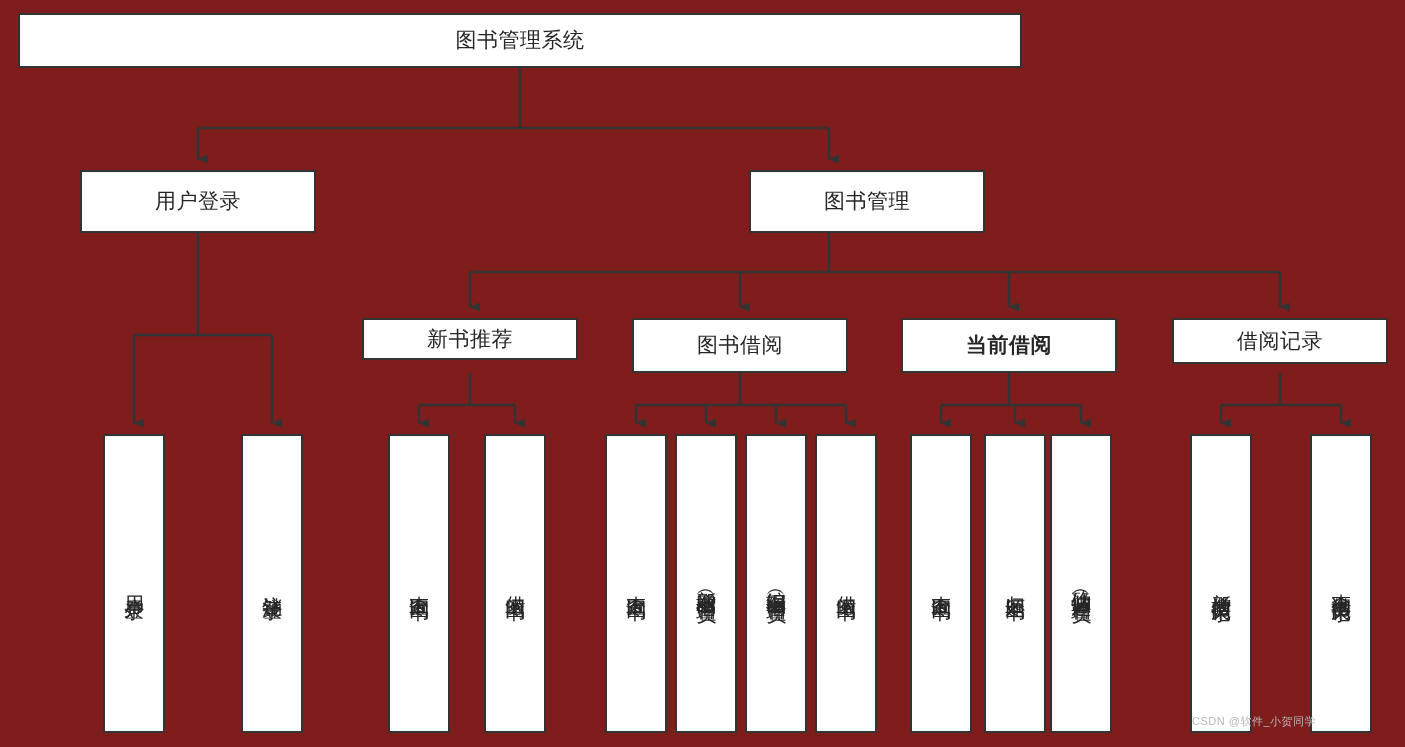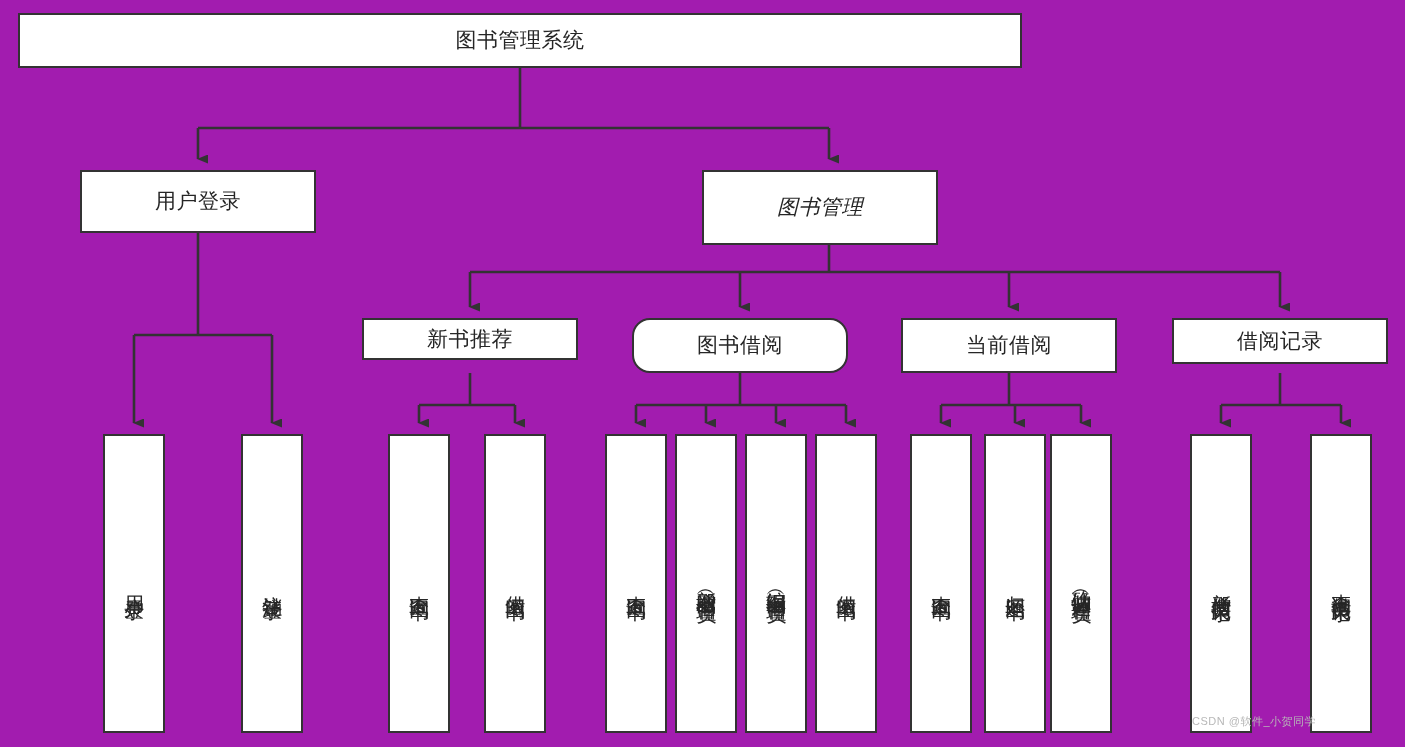--- a/index.html
+++ b/index.html
@@ -10,21 +10,21 @@
   body {
     width: 1405px;
     height: 747px;
     font-family: "Liberation Sans", "DejaVu Sans", sans-serif;
     overflow: hidden;
   }
   #diagram-root {
     position: relative;
     width: 1405px;
     height: 747px;
-    background: #a21caf;
+    background: #7f1d1d;
   }
   svg.diagram-canvas {
     position: absolute;
     left: 0;
     top: 0;
     width: 1405px;
     height: 747px;
   }
   .node-box {
     position: absolute;
@@ -114,31 +114,31 @@
       </g>
   </svg>
 
   <div class="node-box" style="left: 18px; top: 13px; width: 1004px; height: 55px;">
     <span class="node-label">图书管理系统</span>
   </div>
 
   <div class="node-box" style="left: 80px; top: 170px; width: 236px; height: 63px;">
     <span class="node-label">用户登录</span>
   </div>
-  <div class="node-box" style="left: 702px; top: 170px; width: 236px; height: 75px; font-style: italic;">
+  <div class="node-box" style="left: 749px; top: 170px; width: 236px; height: 63px;">
     <span class="node-label">图书管理</span>
   </div>
 
   <div class="node-box" style="left: 362px; top: 318px; width: 216px; height: 42px;">
     <span class="node-label">新书推荐</span>
   </div>
-  <div class="node-box" style="left: 632px; top: 318px; width: 216px; height: 55px; border-radius: 18px;">
+  <div class="node-box" style="left: 632px; top: 318px; width: 216px; height: 55px;">
     <span class="node-label">图书借阅</span>
   </div>
-  <div class="node-box" style="left: 901px; top: 318px; width: 216px; height: 55px;">
+  <div class="node-box" style="left: 901px; top: 318px; width: 216px; height: 55px; font-weight: bold;">
     <span class="node-label">当前借阅</span>
   </div>
   <div class="node-box" style="left: 1172px; top: 318px; width: 216px; height: 46px;">
     <span class="node-label">借阅记录</span>
   </div>
 
   <div class="node-box vertical" style="left: 103px; top: 434px; width: 62px; height: 299px;">
     <span class="node-label">用户登录</span>
   </div>
   <div class="node-box vertical" style="left: 241px; top: 434px; width: 62px; height: 299px;">

